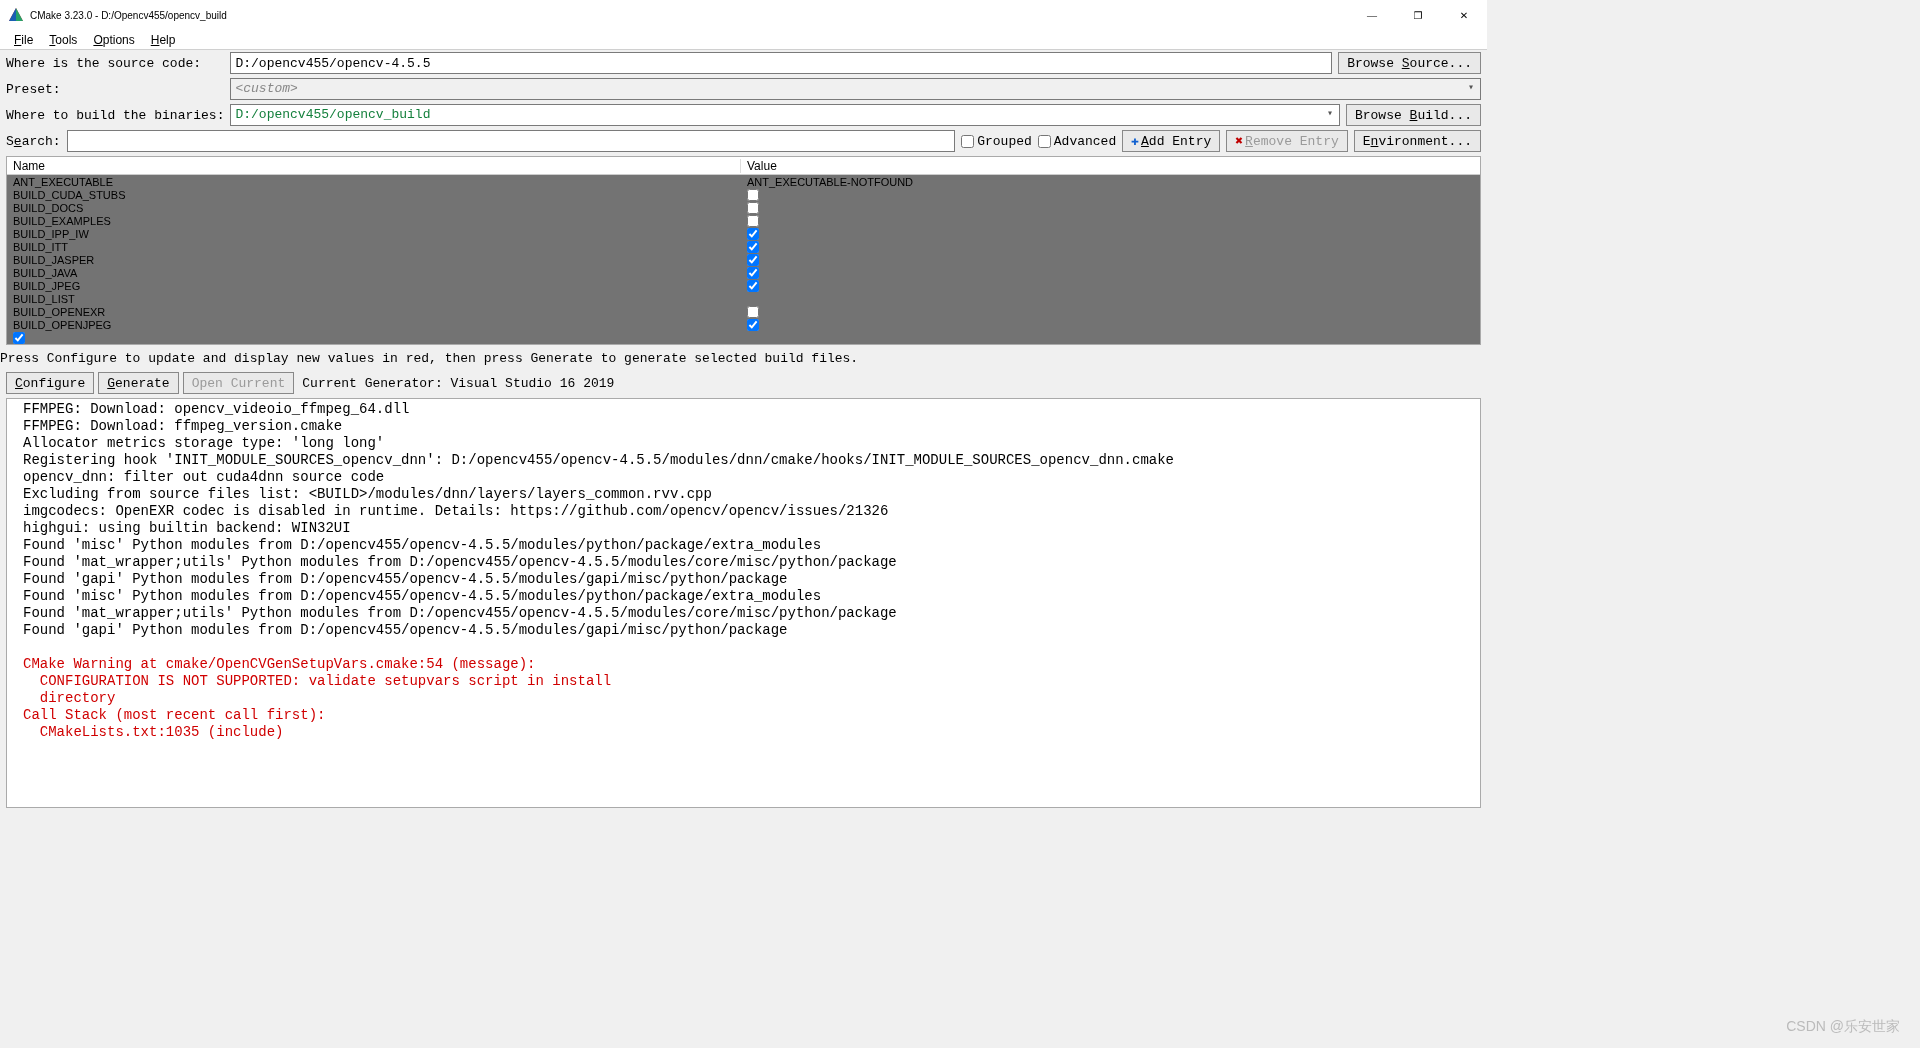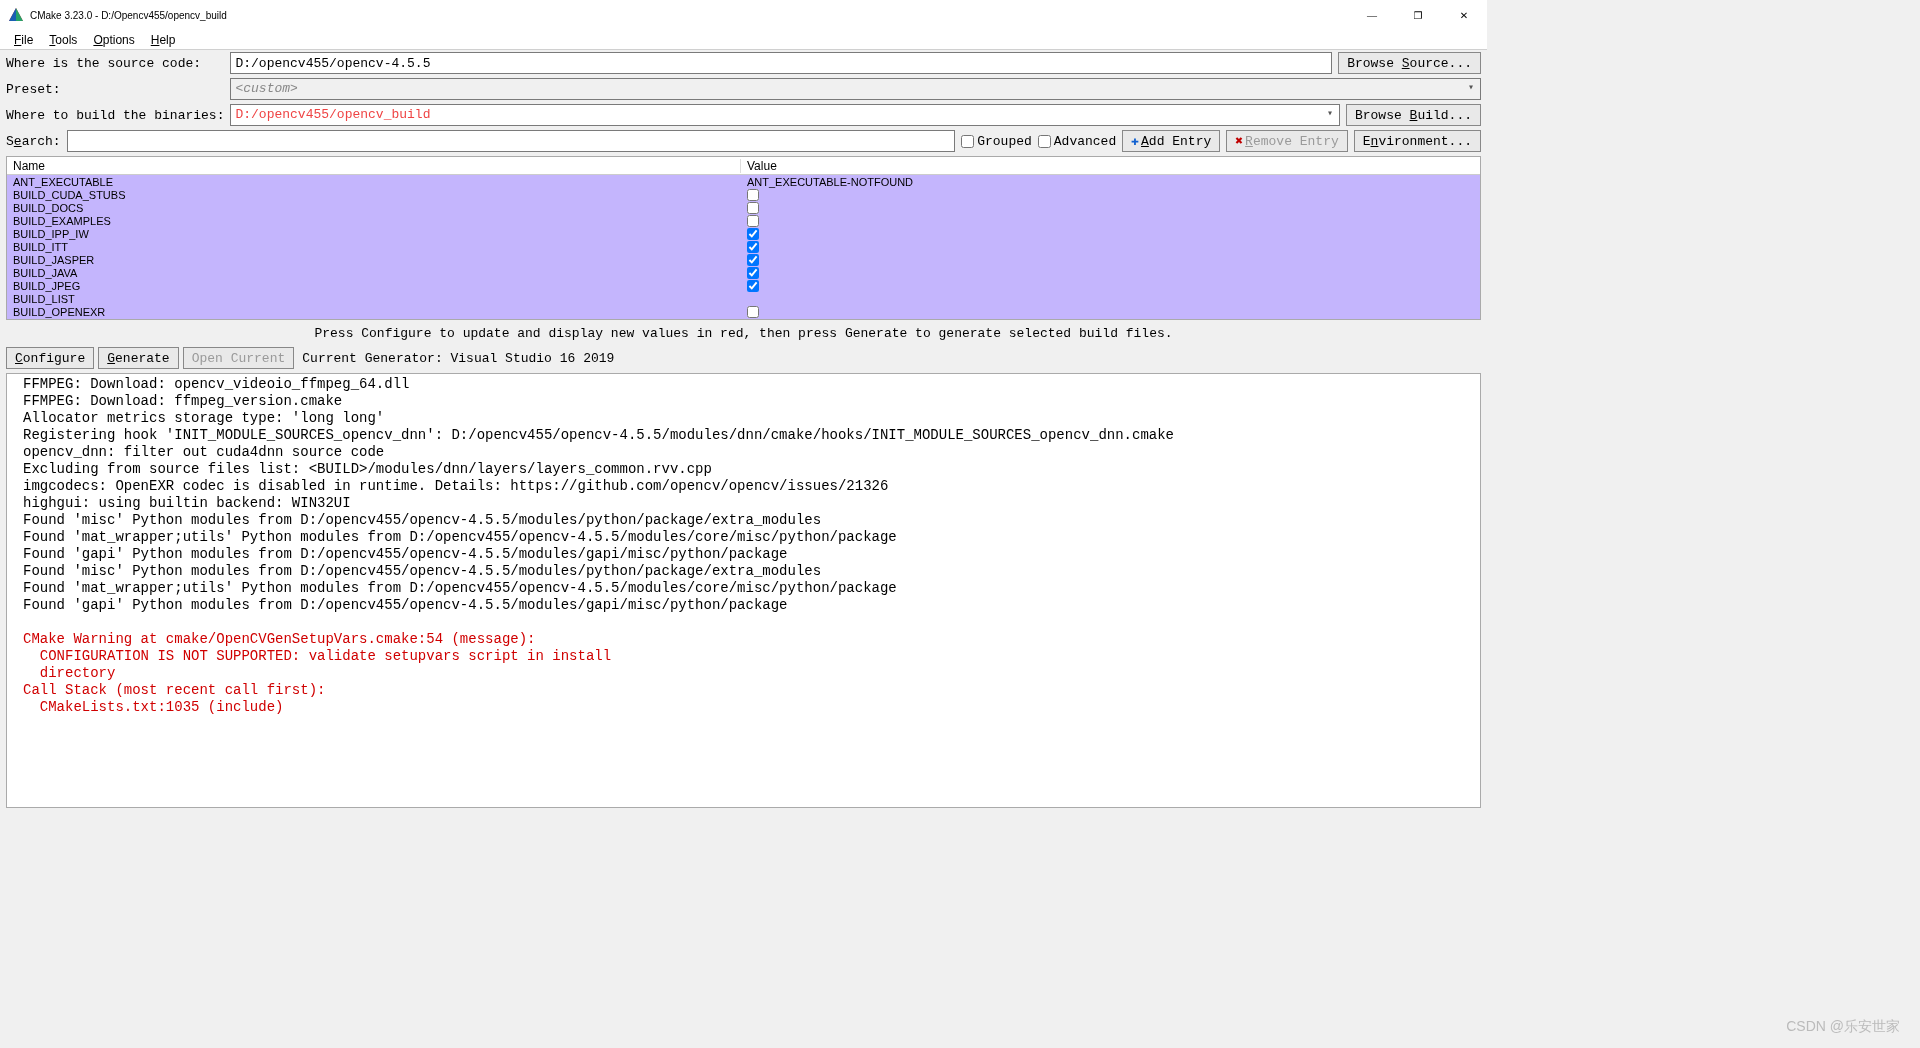--- a/index.html
+++ b/index.html
@@ -18,33 +18,33 @@
 input[type=text], .combo { border:1px solid #7a7a7a; padding:2px 4px; font-family:"Courier New",monospace; font-size:13px; background:#fff; height:22px; }
 .combo.disabled { background:#f0f0f0; color:#888; font-style:italic; }
 .combo { position:relative; }
 .combo::after { content:"▾"; position:absolute; right:6px; top:2px; font-style:normal; color:#555; font-size:10px; }
 .btn { border:1px solid #888; background:#e9e9e9; padding:2px 8px; font-family:"Courier New",monospace; font-size:13px; height:22px; cursor:default; white-space:nowrap; }
 .btn.dis { color:#9a9a9a; }
 .cbwrap { display:flex; align-items:center; gap:3px; }
 .cbwrap input { margin:0; }
 .plus { color:#1060d0; font-weight:bold; margin-right:2px; }
 .minus { color:#c00000; font-weight:bold; margin-right:2px; }
-.grid { border:1px solid #aaa; margin:2px 6px 2px 6px; background:#fff; display:flex; flex-direction:column; height:164px; position:relative; }
+.grid { border:1px solid #aaa; margin:2px 6px 2px 6px; background:#fff; display:flex; flex-direction:column; height:189px; position:relative; }
 .ghdr { display:flex; background:#fff; border-bottom:1px solid #ccc; font-size:12px; height:18px; align-items:center; }
 .ghdr .c1 { width:734px; padding-left:6px; border-right:1px solid #ddd; }
 .ghdr .c2 { flex:1; padding-left:6px; }
 .gbody { overflow-y:scroll; flex:1; font-size:11px; }
 .grow { display:flex; height:13px; align-items:center; }
 .grow:nth-child(odd) { background:#fff; }
 .grow:nth-child(even) { background:#f6f6f6; }
-.grow.red { background:#c4b5fd; }
+.grow.red { background:#737373; }
 .grow .c1 { width:734px; padding-left:6px; }
 .grow .c2 { flex:1; padding-left:6px; display:flex; align-items:center; }
 .gcb { width:12px; height:12px; margin:0; }
-.hint { text-align:center; padding:4px 0; }
+.hint { text-align:left; padding:4px 0; }
 .actrow { display:flex; align-items:center; padding:2px 6px; gap:4px; }
 .log { flex:1; border:1px solid #aaa; background:#fff; margin:2px 6px 6px 6px; overflow:auto; padding:2px 16px; white-space:pre; font-family:"SimSun","Courier New",monospace; font-size:14px; line-height:17px; }
 .log .redtxt { color:#d00000;margin-top:23px; }
 .watermark { position:fixed; right:20px; bottom:12px; color:#bbb; font-size:14px; }
 </style>
 </head>
 <body>
 
 <div class="titlebar">
   <svg class="icon" viewBox="0 0 16 16">
@@ -73,21 +73,21 @@
   <button class="btn">Browse <u>S</u>ource...</button>
 </div>
 
 <div class="row">
   <span class="lbl mono">Preset:                     </span>
   <div class="combo disabled" style="flex:1">&lt;custom&gt;</div>
 </div>
 
 <div class="row">
   <span class="lbl mono">Where to build the binaries:</span>
-  <div class="combo" style="flex:1; background:#fff; font-style:normal; color:#ef4444;">D:/opencv455/opencv_build</div>
+  <div class="combo" style="flex:1; background:#fff; font-style:normal; color:#15803d;">D:/opencv455/opencv_build</div>
   <button class="btn">Browse <u>B</u>uild...</button>
 </div>
 
 <div class="row">
   <span class="lbl mono">S<u>e</u>arch:</span>
   <input type="text" style="flex: 1 1 0%;" value="">
   <label class="cbwrap mono">
       <input type="checkbox" style="">
       <span>Grouped</span>
     </label>

